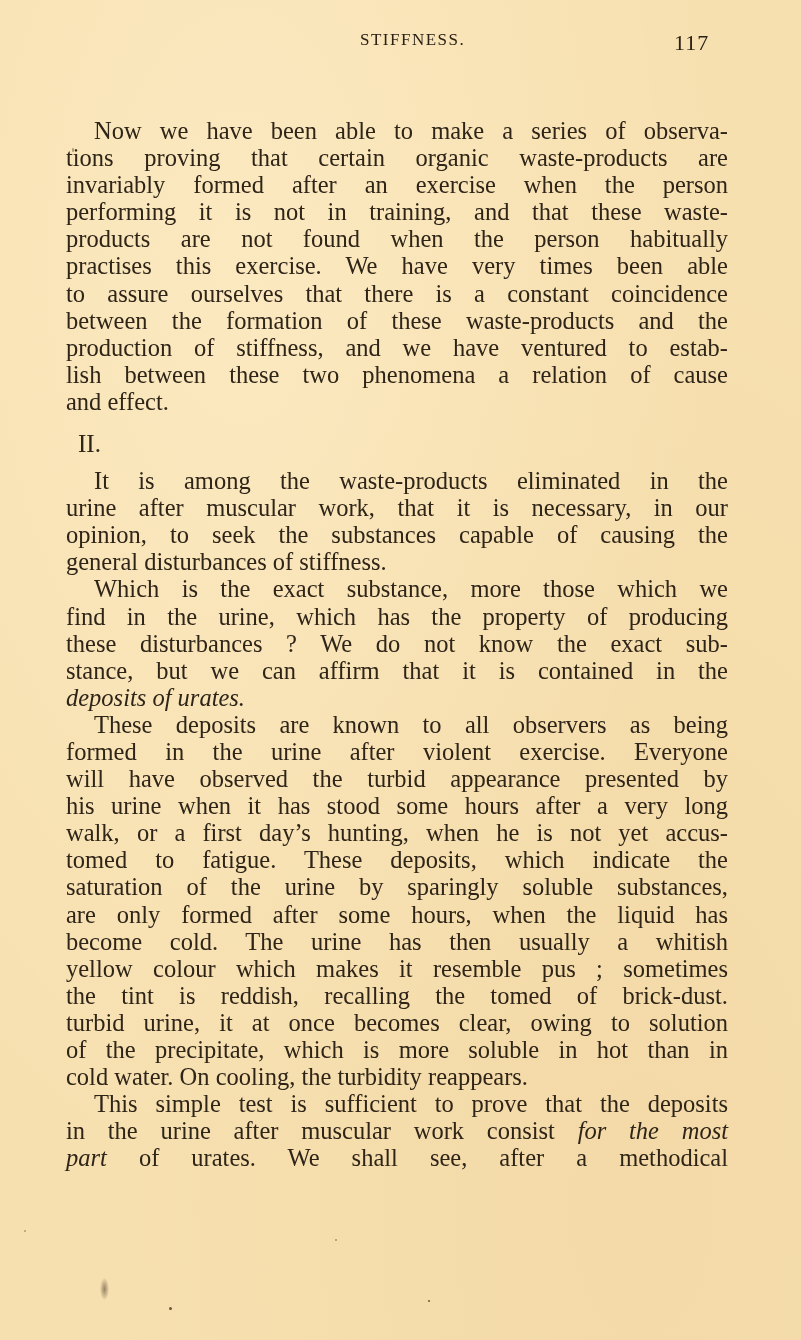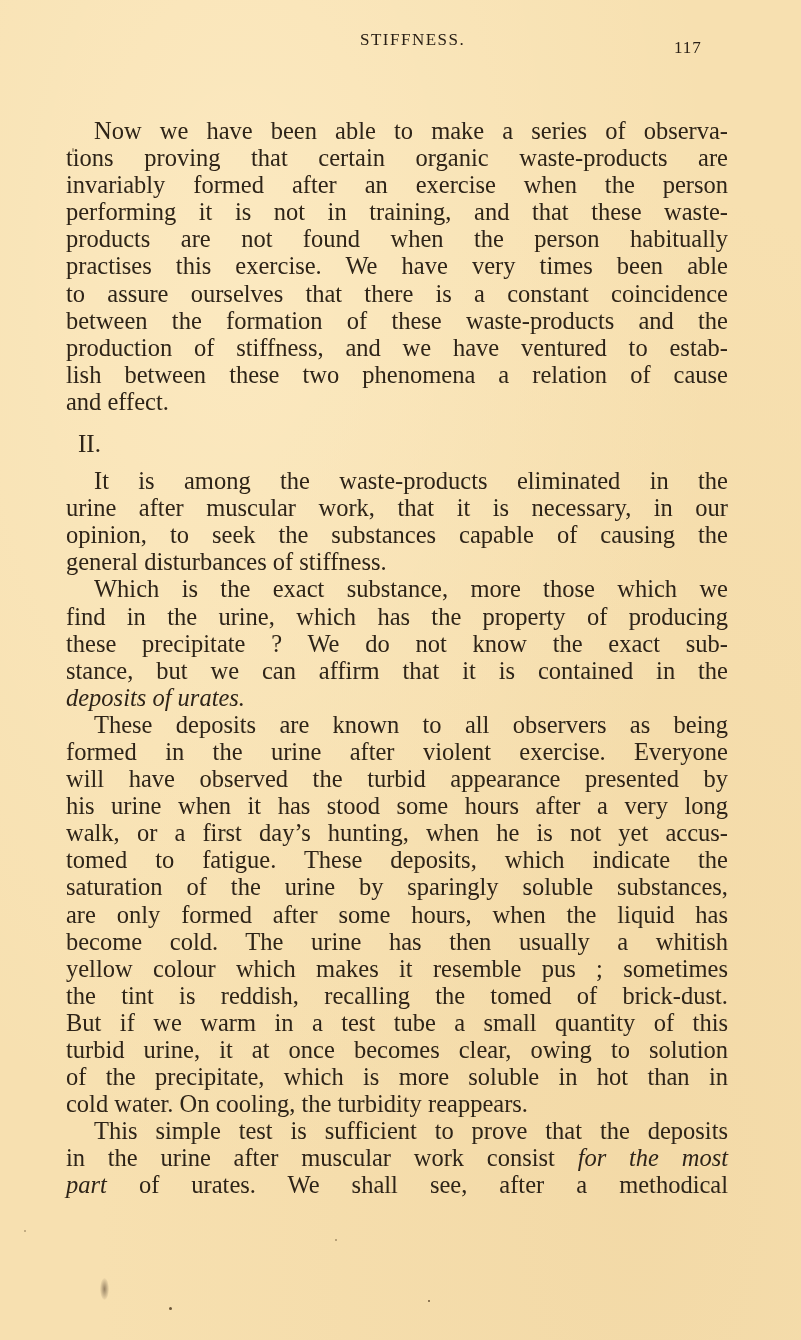--- a/index.html
+++ b/index.html
@@ -37,22 +37,22 @@
       left: 337px;
       top: 0;
       font-size: 17px;
       letter-spacing: 1.5px;
       color: #2a2016;
       margin-left: 23px;
     }
     .rh-page {
       position: absolute;
       left: 674px;
-      top: 8px;
-      font-size: 17px;
+      top: 0;
+      font-size: 22px;
       letter-spacing: 1px;
       color: #2a2016;
     }
     .body-text {
       position: absolute;
       left: 66px;
       top: 117px;
       width: 662px;
     }
     .line {
@@ -125,38 +125,37 @@
     <div>
       <div class="line indent">It is among the waste-products eliminated in the</div>
       <div class="line">urine after muscular work, that it is necessary, in our</div>
       <div class="line">opinion, to seek the substances capable of causing the</div>
       <div class="line last">general disturbances of stiffness.</div>
     </div>
 
     <div>
       <div class="line indent">Which is the exact substance, more those which we</div>
       <div class="line">find in the urine, which has the property of producing</div>
-      <div class="line">these precipitate ? We do not know the exact sub-</div>
+      <div class="line">these disturbances ? We do not know the exact sub-</div>
       <div class="line">stance, but we can affirm that it is contained in the</div>
       <div class="line last"><em>deposits of urates.</em></div>
     </div>
 
     <div>
       <div class="line indent">These deposits are known to all observers as being</div>
       <div class="line">formed in the urine after violent exercise. Everyone</div>
       <div class="line">will have observed the turbid appearance presented by</div>
       <div class="line">his urine when it has stood some hours after a very long</div>
       <div class="line">walk, or a first day’s hunting, when he is not yet accus-</div>
       <div class="line">tomed to fatigue. These deposits, which indicate the</div>
       <div class="line">saturation of the urine by sparingly soluble substances,</div>
       <div class="line">are only formed after some hours, when the liquid has</div>
       <div class="line">become cold. The urine has then usually a whitish</div>
       <div class="line">yellow colour which makes it resemble pus ; sometimes</div>
       <div class="line">the tint is reddish, recalling the tomed of brick-dust.</div>
-      <div class="line">But if we warm in a test tube a small quantity of this</div>
       <div class="line">turbid urine, it at once becomes clear, owing to solution</div>
       <div class="line">of the precipitate, which is more soluble in hot than in</div>
       <div class="line last">cold water. On cooling, the turbidity reappears.</div>
     </div>
 
     <div>
       <div class="line indent">This simple test is sufficient to prove that the deposits</div>
       <div class="line"><span>in the urine after muscular work consist </span><em>for the most</em></div>
       <div class="line"><em>part</em><span> of urates. We shall see, after a methodical</span></div>
     </div>

